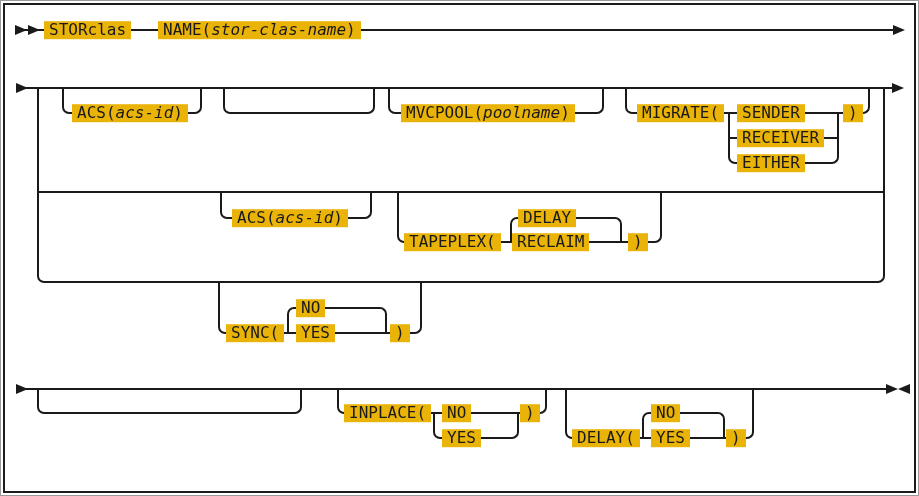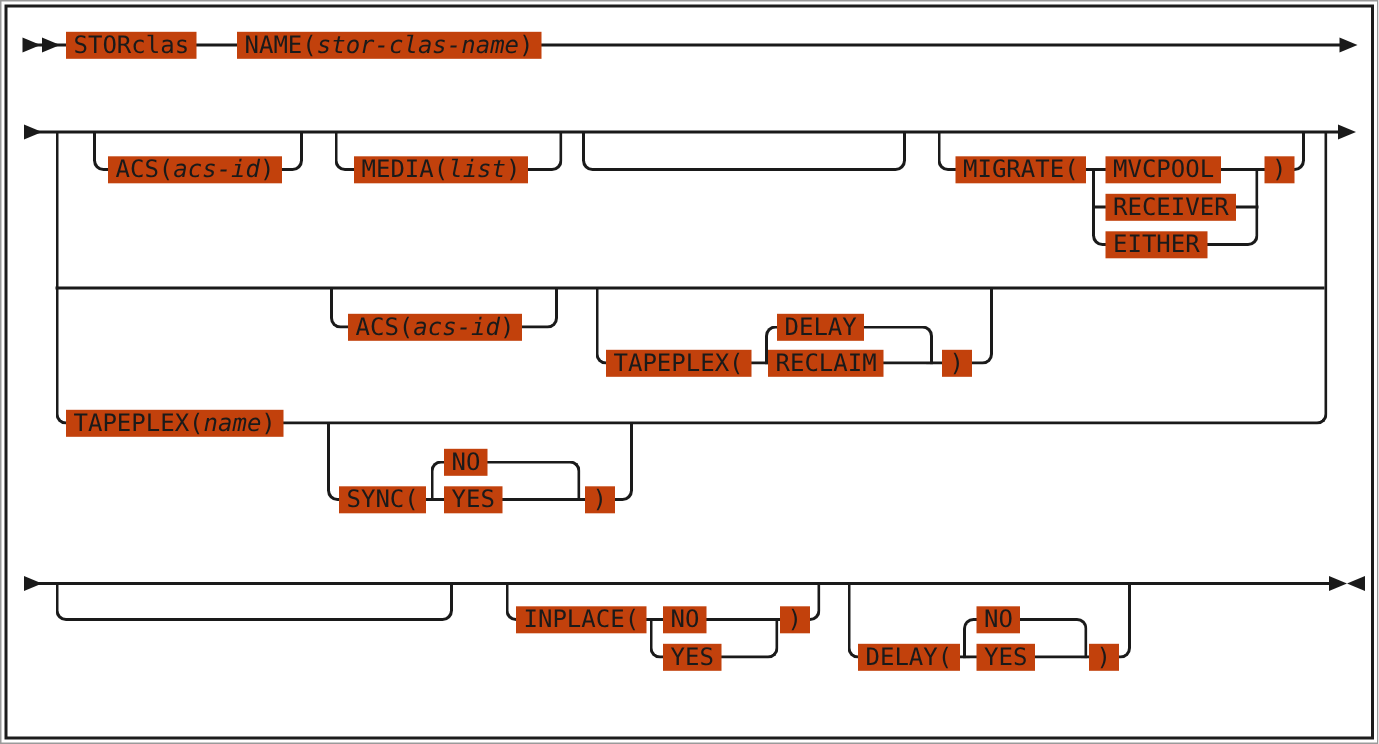--- a/index.html
+++ b/index.html
@@ -12,21 +12,21 @@
     overflow: hidden;
   }
   .outer-edge { position: absolute; inset: 0; border: 1px solid #9a9a9a; }
   .frame { position: absolute; inset: 3px; border: 2px solid #1c1c1c; }
   .diagram { position: absolute; inset: 0; }
   
   .h { position: absolute; height: 2px; background: #1a1a1a; }
   .u { position: absolute; border: 2px solid #1a1a1a; border-top: none; border-radius: 0 0 7px 7px; }
   .o { position: absolute; border: 2px solid #1a1a1a; border-bottom: none; border-radius: 7px 7px 0 0; }
   
-  .t { position: absolute; transform: translateY(-50%); background: #c2410c; padding: 0 5px;
+  .t { position: absolute; transform: translateY(-50%); background: #eab308; padding: 0 5px;
        white-space: nowrap; line-height: 1.1; }
   .t i { font-style: italic; }
   
   .ar { position: absolute; width: 0; height: 0;
         border-top: 5px solid transparent; border-bottom: 5px solid transparent;
         border-left: 12px solid #1a1a1a; }
   .al { position: absolute; width: 0; height: 0;
         border-top: 5px solid transparent; border-bottom: 5px solid transparent;
         border-right: 12px solid #1a1a1a; }
 </style>
@@ -48,45 +48,44 @@
   <div class="h" style="left:16px;top:87px;width:877px"></div>
   <div class="ar" style="left:16px;top:83px"></div>
   <div class="ar" style="left:892px;top:83px"></div>
   <div class="u" style="left:37px;top:88px;width:848px;height:195px"></div>
   <div class="h" style="left:37px;top:191px;width:846px"></div>
 
   <div class="u" style="left:62px;top:88px;width:140px;height:26px"></div>
   <span class="t" style="left:72px;top:113px"><span>ACS(</span><i>acs-id</i><span>)</span></span>
 
   <div class="u" style="left:223px;top:88px;width:152px;height:26px"></div>
-  <span class="t" style="left:236px;top:113px"><span>MEDIA(</span><i>list</i><span>)</span></span>
 
   <div class="u" style="left:388px;top:88px;width:216px;height:26px"></div>
+  <span class="t" style="left:401px;top:113px"><span>MVCPOOL(</span><i>poolname</i><span>)</span></span>
 
   <div class="u" style="left:625px;top:88px;width:245px;height:26px"></div>
   <div class="u" style="left:728px;top:112px;width:111px;height:52px"></div>
   <div class="h" style="left:728px;top:137px;width:111px"></div>
   <span class="t" style="left:637px;top:113px">MIGRATE(</span>
-  <span class="t" style="left:737px;top:113px">MVCPOOL</span>
+  <span class="t" style="left:737px;top:113px">SENDER</span>
   <span class="t" style="left:737px;top:138px">RECEIVER</span>
   <span class="t" style="left:737px;top:163px">EITHER</span>
   <span class="t" style="left:843px;top:113px">)</span>
 
 
   <div class="u" style="left:220px;top:191px;width:152px;height:28px"></div>
   <span class="t" style="left:232px;top:218px"><span>ACS(</span><i>acs-id</i><span>)</span></span>
 
   <div class="u" style="left:397px;top:191px;width:265px;height:52px"></div>
   <div class="o" style="left:510px;top:217px;width:112px;height:26px"></div>
   <span class="t" style="left:404px;top:242px">TAPEPLEX(</span>
   <span class="t" style="left:518px;top:218px">DELAY</span>
   <span class="t" style="left:512px;top:242px">RECLAIM</span>
   <span class="t" style="left:628px;top:242px">)</span>
 
-  <span class="t" style="left:44px;top:282px"><span>TAPEPLEX(</span><i>name</i><span>)</span></span>
 
   <div class="u" style="left:218px;top:281px;width:204px;height:53px"></div>
   <div class="o" style="left:287px;top:307px;width:100px;height:27px"></div>
   <span class="t" style="left:226px;top:333px">SYNC(</span>
   <span class="t" style="left:296px;top:308px">NO</span>
   <span class="t" style="left:296px;top:333px">YES</span>
   <span class="t" style="left:390px;top:333px">)</span>
 
   <div class="h" style="left:16px;top:388px;width:870px"></div>
   <div class="ar" style="left:16px;top:384px"></div>

